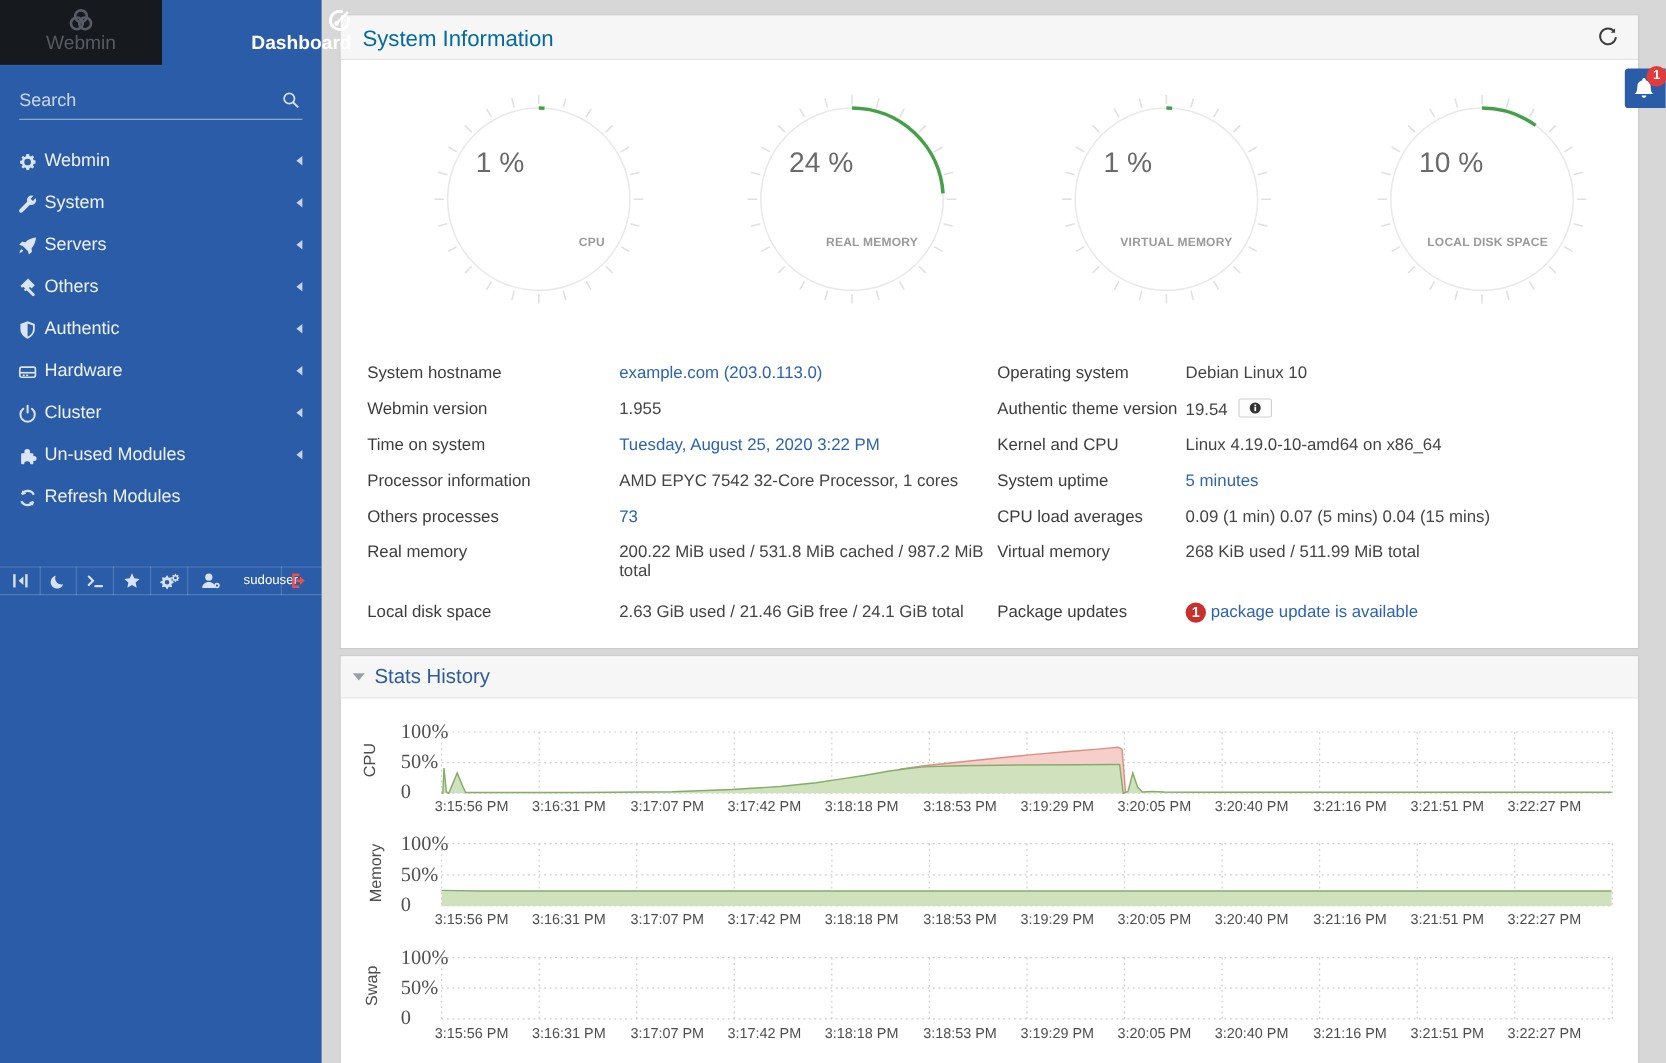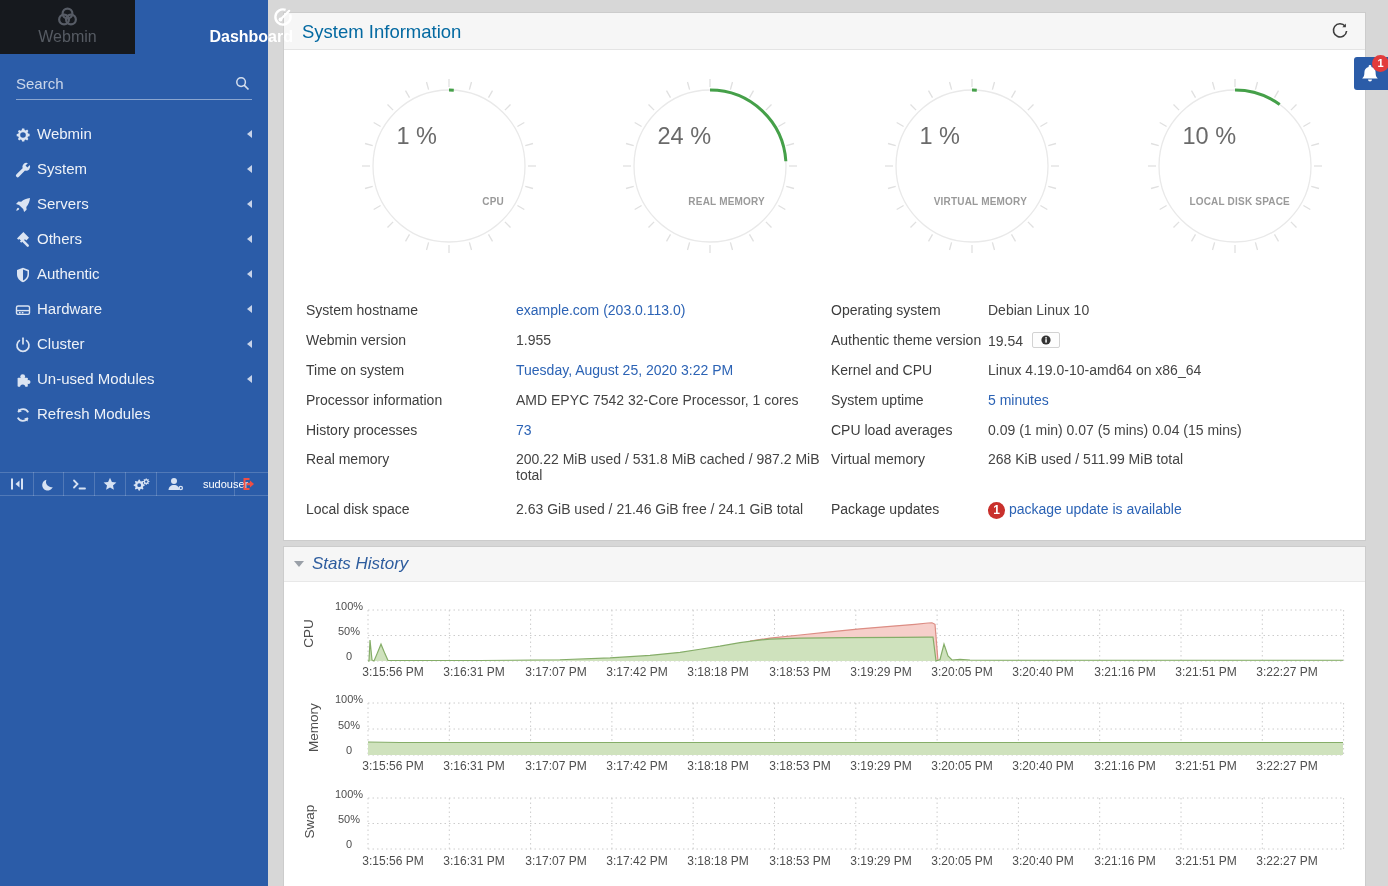--- a/index.html
+++ b/index.html
@@ -43,26 +43,26 @@
 
 
 .trow { position:absolute; font-size:14px; color:#3d3d3d; }
 .tlab { position:absolute; left:22px; width:210px; }
 .tval { position:absolute; left:232px; width:312px; color:#444; }
 a.lnk { color:#2c63b5; text-decoration:none; }
 .badge { display:inline-block; background:#c9302c; color:#fff; border-radius:50%; width:17px; height:17px; font-size:12px; font-weight:bold; text-align:center; line-height:17px; }
 
 
 #p2 { top:547px; height:339px; }
-#p2h { height:35px; background:#f6f6f6; border-bottom:1px solid #e8e8e8; position:relative;font-style:italic; }
+#p2h { height:35px; background:#f6f6f6; border-bottom:1px solid #e8e8e8; position:relative; }
 #p2h .title { position:absolute; left:28px; top:7px; font-size:17px; color:#2d5c9e; }
 #p2h .dcaret { position:absolute; left:10px; top:14px; width:0; height:0; border-left:5px solid transparent; border-right:5px solid transparent; border-top:6px solid #9aa0a8; }
 
 .axlab { position:absolute; font-size:13.5px; color:#4e4e4e; transform:rotate(-90deg); transform-origin:center; }
-.ytick { position:absolute; font-size:11px; color:#4e4e4e; text-align:center; width:30px; }
+.ytick { position:absolute; font-size:17px; color:#4e4e4e; text-align:left; width:30px;font-family:Liberation Serif, serif; }
 .xtick { position:absolute; font-size:12px; color:#4e4e4e; width:80px; text-align:center; }
 </style>
 </head>
 <body>
 <div id="page">
   <div id="main">
 <div class="panel" id="p1">
         <div id="p1h">
           <div class="title">System Information</div>
           <svg width="18" height="18" viewBox="0 0 18 18">
@@ -212,21 +212,21 @@
           <span class="tlab" style="left:547px;width:175px">Kernel and CPU</span>
           <span class="tval" style="left:704px;width:360px">Linux 4.19.0-10-amd64 on x86_64</span>
         </div>
 <div class="trow" style="top:379px">
           <span class="tlab">Processor information</span>
           <span class="tval">AMD EPYC 7542 32-Core Processor, 1 cores</span>
           <span class="tlab" style="left:547px;width:175px">System uptime</span>
           <span class="tval" style="left:704px;width:360px"><a class="lnk" href="#">5 minutes</a></span>
         </div>
 <div class="trow" style="top:409px">
-          <span class="tlab">History processes</span>
+          <span class="tlab">Others processes</span>
           <span class="tval"><a class="lnk" href="#">73</a></span>
           <span class="tlab" style="left:547px;width:175px">CPU load averages</span>
           <span class="tval" style="left:704px;width:360px">0.09 (1 min) 0.07 (5 mins) 0.04 (15 mins)</span>
         </div>
 <div class="trow" style="top:438px">
           <span class="tlab">Real memory</span>
           <span class="tval">200.22 MiB used / 531.8 MiB cached / 987.2 MiB total</span>
           <span class="tlab" style="left:547px;width:175px">Virtual memory</span>
           <span class="tval" style="left:704px;width:360px">268 KiB used / 511.99 MiB total</span>
         </div>

